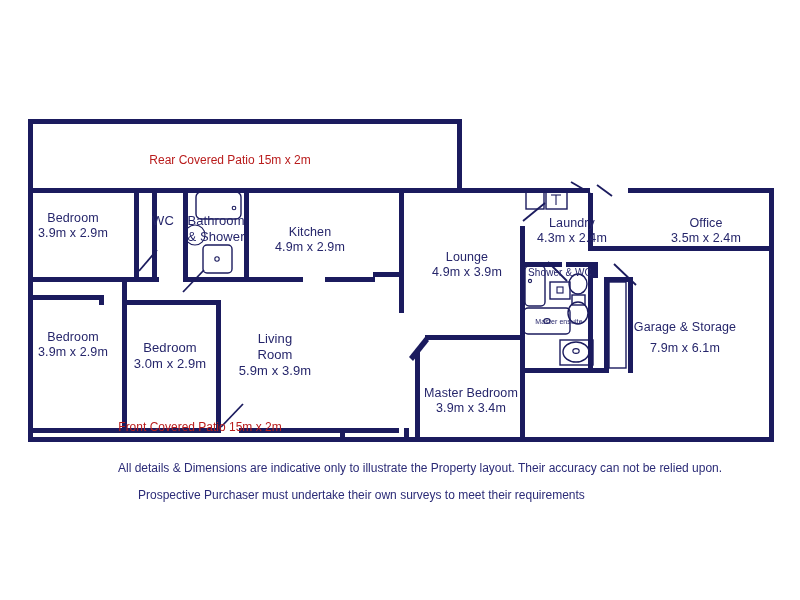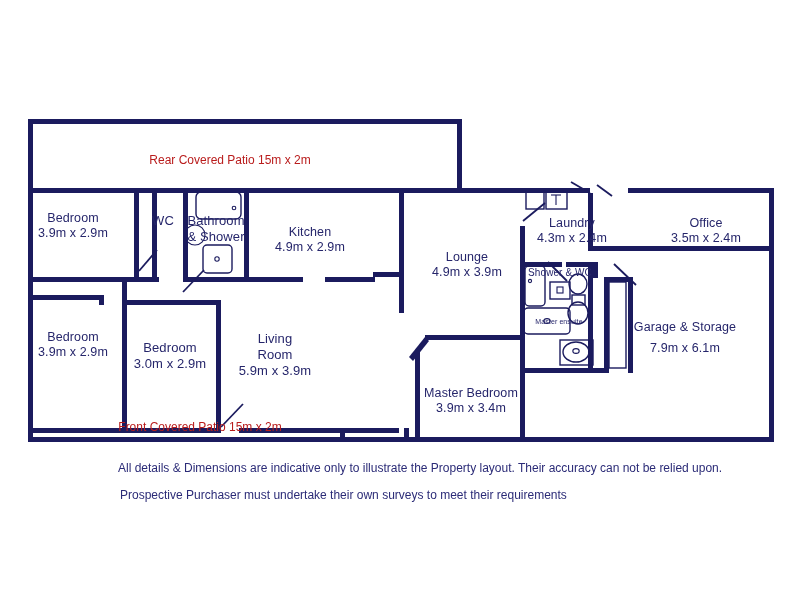--- a/index.html
+++ b/index.html
@@ -320,17 +320,17 @@
   </div>
 
   <div class="patio-label" style="left:0; top:420px; width:400px;">
     <span>Front Covered Patio  15m x 2m</span>
   </div>
 
   <div class="disclaimer" style="left:118px; top:461px;">
     <span>All details &amp; Dimensions are indicative only to illustrate the Property layout. Their accuracy can not be relied upon.</span>
   </div>
 
-  <div class="disclaimer" style="left:120px; top:488px;">
+  <div class="disclaimer" style="left:138px; top:488px;">
     <span>Prospective Purchaser must undertake their own surveys to meet their requirements</span>
   </div>
 
 </div>
 
 </body></html>

